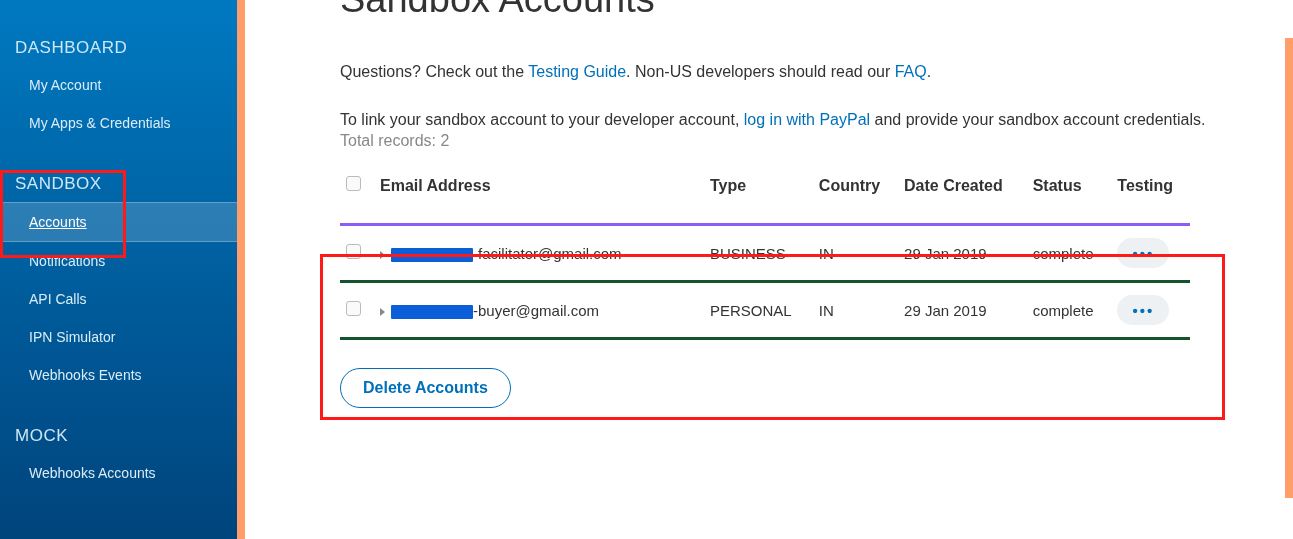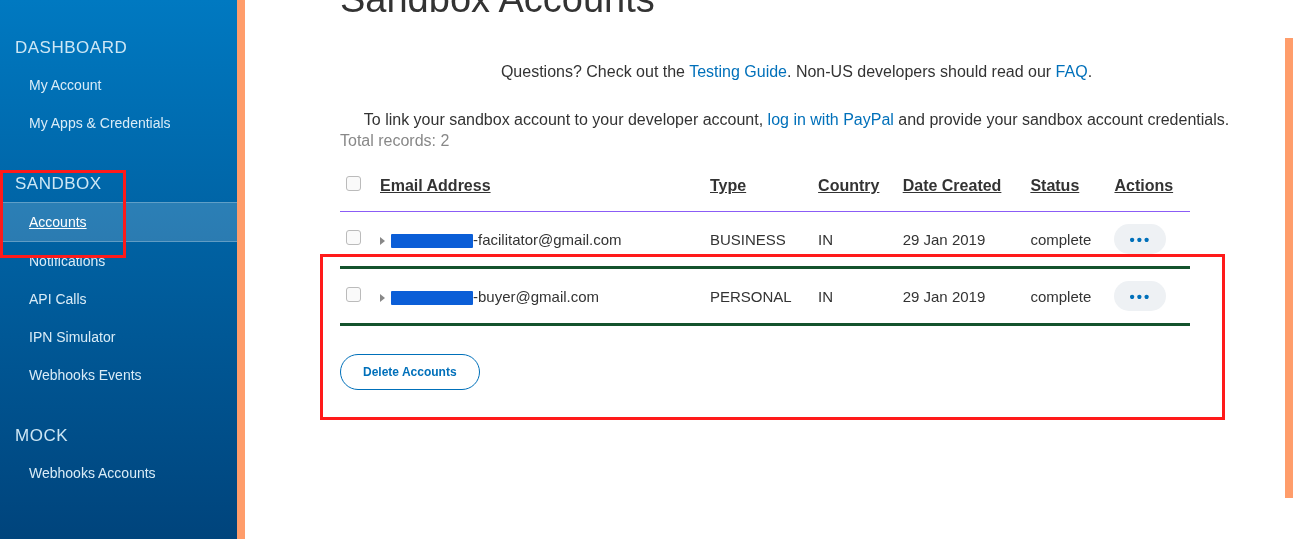--- a/index.html
+++ b/index.html
@@ -73,41 +73,39 @@
     font-size: 38px;
     color: #333;
     margin-top: -22px;
     font-weight: 400;
   }
   .intro {
     margin-top: 38px;
     font-size: 16px;
     color: #333;
     line-height: 1.6;
-    text-align: center;
   }
   .intro a { color: #0070ba; text-decoration: none; cursor: pointer; }
   .total {
     font-size: 16px;
     color: #888;
   }
   table {
     width: 850px;
     border-collapse: collapse;
     margin-top: 18px;
     font-size: 15px;
     color: #333;
   }
   thead th {
     text-align: left;
     font-weight: 700;
-    padding: 8px 6px 16px;
-    border-bottom: 1px solid #8b5cf6;
+    padding: 8px 6px 28px;
+    border-bottom: 3px solid #8b5cf6;
     font-size: 16px;
-    text-decoration: underline;
   }
   tbody td {
     padding: 12px 6px;
     border-bottom: 3px solid #14532d;
     vertical-align: middle;
   }
   .chk-col { width: 34px; }
   .email-col { width: 330px; }
   input[type=checkbox] {
     width: 15px; height: 15px;
@@ -138,21 +136,21 @@
   }
   .delete-btn {
     margin-top: 28px;
     display:inline-block;
     padding:10px 22px;
     border:1px solid #0070ba;
     border-radius:24px;
     color:#0070ba;
     background:#fff;
     font-weight:600;
-    font-size:12px;
+    font-size:16px;
     cursor:pointer;
   }
 </style>
 </head>
 <body>
 
 <div class="layout">
   <div class="sidebar">
 
     <div style="height:28px"></div>
@@ -193,21 +191,21 @@
 
     <table>
       <thead>
         <tr>
           <th class="chk-col"><input type="checkbox" style=""></th>
           <th class="email-col">Email Address</th>
           <th>Type</th>
           <th>Country</th>
           <th>Date Created</th>
           <th>Status</th>
-          <th>Actions</th>
+          <th>Testing</th>
         </tr>
       </thead>
       <tbody>
         <tr>
           <td><input type="checkbox" style=""></td>
           <td>
             <span class="expand-caret"></span><span class="redact" style="width: 82px;"></span><span>-facilitator@gmail.com</span>
           </td>
           <td>BUSINESS</td>
           <td>IN</td>

